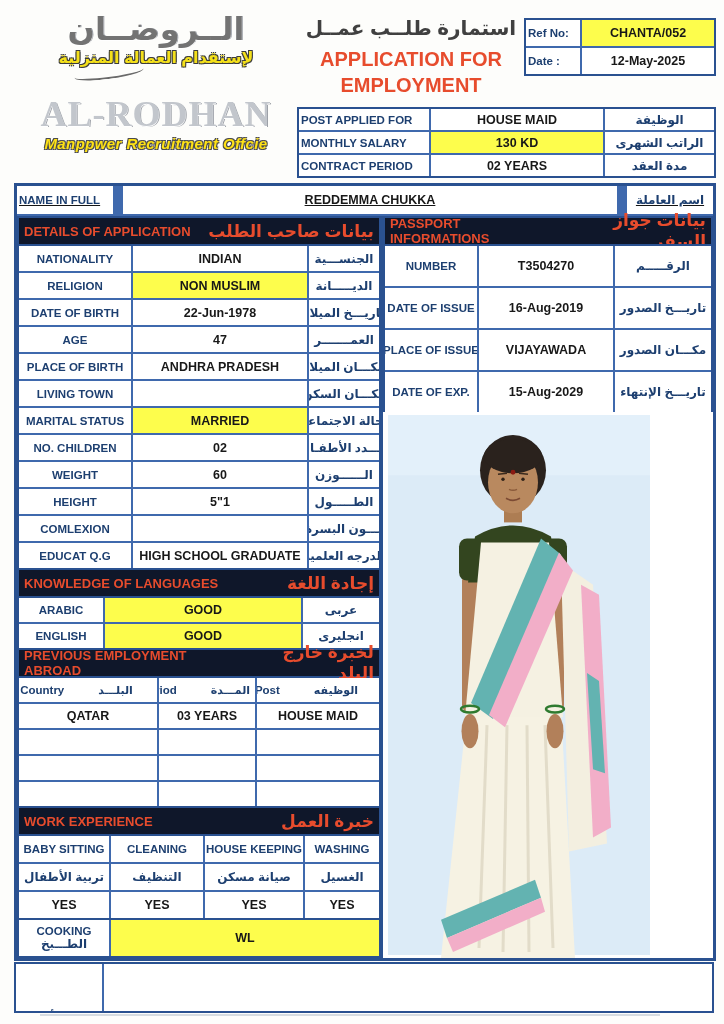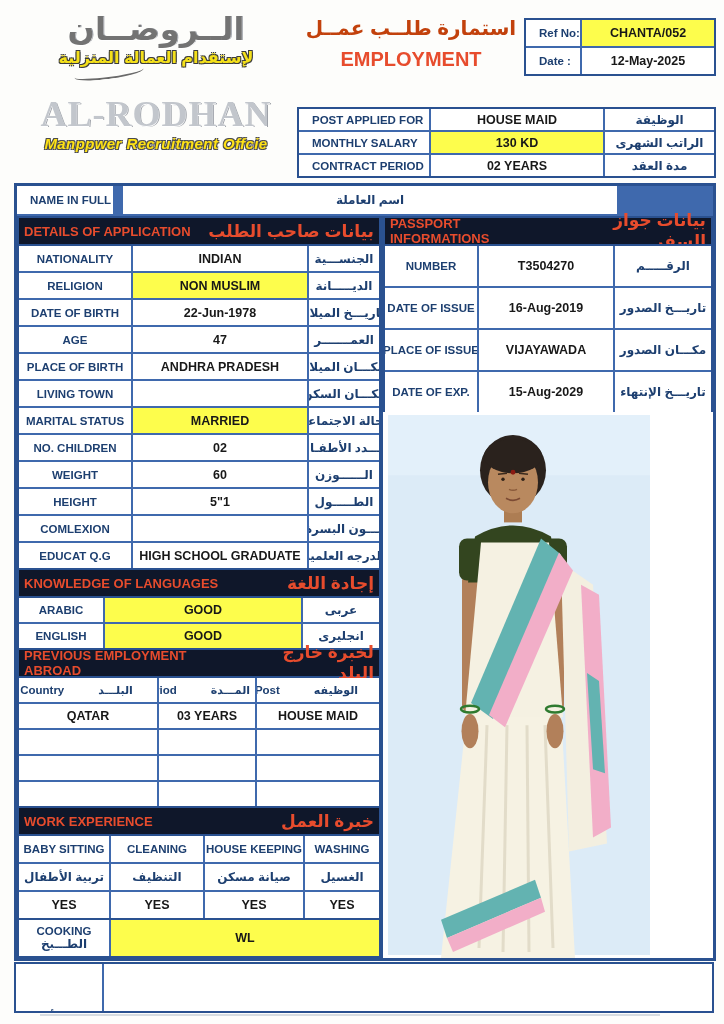--- a/index.html
+++ b/index.html
@@ -23,42 +23,42 @@
   .logo-swoosh{width:70px;height:10px;margin:0 auto 0 58px;border-bottom:2px solid #6a6a6a;
                border-radius:0 0 60% 40%;transform:rotate(-6deg);}
   .logo-en{font-family:"Liberation Serif","DejaVu Serif",serif;font-size:36px;line-height:38px;
            font-weight:bold;letter-spacing:1px;color:#c2c6cc;margin-top:16px;
            text-shadow:0 1px 0 #fff,1px 1px 0 #9da1a8;}
   .logo-tag{font-size:15px;font-weight:bold;color:#ffe215;letter-spacing:.4px;margin-top:2px;
             text-shadow:-1px -1px 0 #4c4c4c,1px -1px 0 #4c4c4c,-1px 1px 0 #4c4c4c,1px 1px 0 #4c4c4c;font-style:italic;}
 
   
   .titleblock{position:absolute;left:300px;top:16px;width:222px;text-align:center;}
-  .title-ar{font-size:20px;font-weight:bold;color:#c2410c;direction:rtl;}
+  .title-ar{font-size:20px;font-weight:bold;color:#404040;direction:rtl;}
   .title-en{font-size:20px;line-height:26px;font-weight:bold;color:var(--red);margin-top:6px;}
 
   
   .gt{display:grid;background:var(--bd);gap:2px;border:2px solid var(--bd-dark);}
   .c{background:#fff;display:flex;align-items:center;justify-content:center;
      font-size:12px;white-space:nowrap;overflow:hidden;}
-  .c.l{justify-content:flex-start;padding-left:13px;}
+  .c.l{justify-content:flex-start;padding-left:2px;}
   .lbl{color:var(--navy);font-weight:bold;font-size:11.5px;}
   .val{font-weight:bold;font-size:12.5px;color:#181818;}
   .arab{direction:rtl;color:var(--navy);font-weight:bold;font-size:12px;padding:0 23px;}
   .hl{background:var(--yel);}
 
   
   .refbox{position:absolute;left:524px;top:18px;width:188px;grid-template-columns:54px 1fr;grid-auto-rows:26px;}
 
   
   .postbox{position:absolute;left:297px;top:107px;width:415px;grid-template-columns:130px 172px 1fr;grid-auto-rows:21px;}
 
   
   .main{position:absolute;left:14px;top:183px;width:696px;border:3px solid var(--bd-dark);background:#fff;}
-  .name-row{display:grid;grid-template-columns:96px 1fr 86px;height:28px;background:var(--bd);gap:10px;border-bottom:2px solid var(--bd);}
+  .name-row{display:grid;grid-template-columns:96px 1fr 86px;height:28px;background:var(--bd);gap:10px;border-bottom:2px solid var(--bd);text-decoration:underline;}
   .cols{display:flex;align-items:stretch;}
   .leftcol{width:364px;border-right:2px solid var(--bd-dark);}
   .rightcol{flex:1;display:flex;flex-direction:column;}
   .stack>*+*{margin-top:-2px;}
 
   .sec{display:flex;justify-content:space-between;align-items:center;height:26px;padding:0 5px;
        border:2px solid var(--bd-dark);background:#0f172a;}
   .sec .en{font-size:13px;font-weight:bold;color:var(--red);}
   .sec .ar{font-size:17px;font-weight:bold;color:var(--red);direction:rtl;}
 
@@ -91,20 +91,21 @@
     <div class="logo-ar">الــروضــان</div>
     <div class="logo-sub">لإستقدام العمالة المنزلية</div>
     <div class="logo-swoosh"></div>
     <div class="logo-en">AL-RODHAN</div>
     <div class="logo-tag">Manppwer Recruitment Offcie</div>
   </div>
 
   <div class="titleblock">
     <div class="title-ar">استمارة طلــب عمــل</div>
     <div class="title-en">
+      <div>APPLICATION FOR</div>
       <div>EMPLOYMENT</div>
     </div>
   </div>
 
   <div class="gt refbox">
     <div class="c l lbl">Ref No:</div>
     <div class="c val hl">CHANTA/052</div>
     <div class="c l lbl">Date :</div>
     <div class="c val">12-May-2025</div>
   </div>
@@ -121,20 +122,21 @@
 
       <div class="c l lbl">CONTRACT PERIOD</div>
       <div class="c val">02 YEARS</div>
       <div class="c arab">مدة العقد</div>
     </div>
 
   <div class="main">
 
     <div class="name-row">
       <div class="c l lbl">NAME IN FULL</div>
+      <div class="c val">REDDEMMA CHUKKA</div>
       <div class="c arab">اسم العاملة</div>
     </div>
 
     <div class="cols">
 
       <div class="leftcol stack">
 
         <div class="sec">
           <span class="en">DETAILS OF APPLICATION</span>
           <span class="ar">بيانات صاحب الطلب</span>

